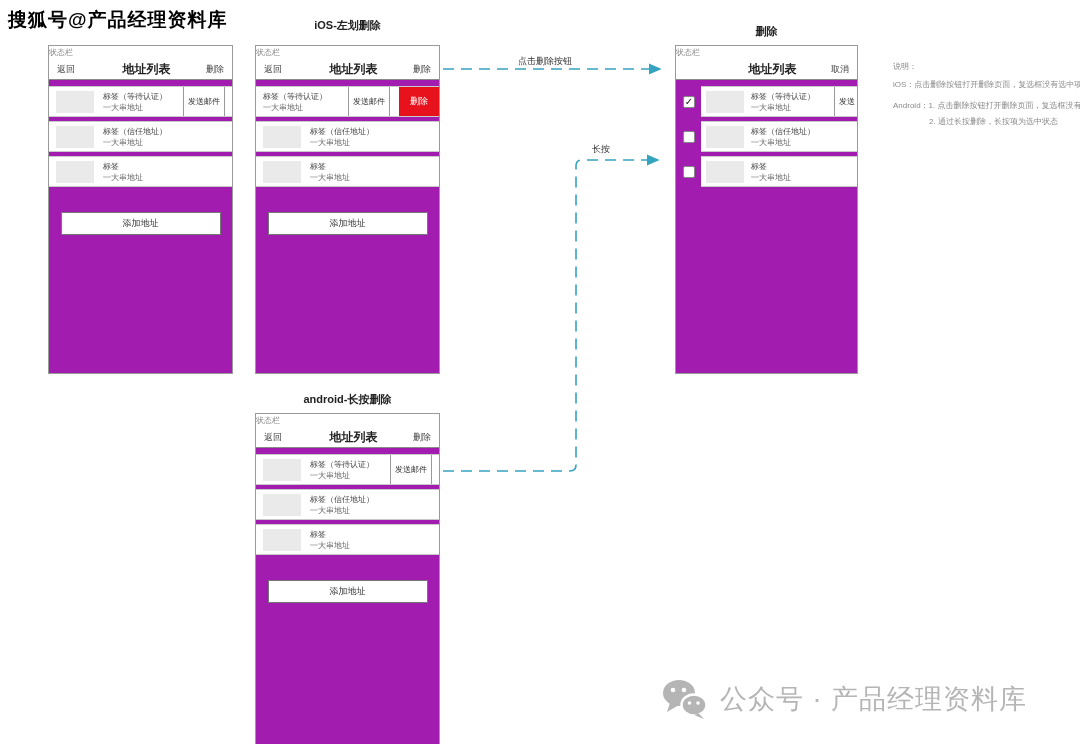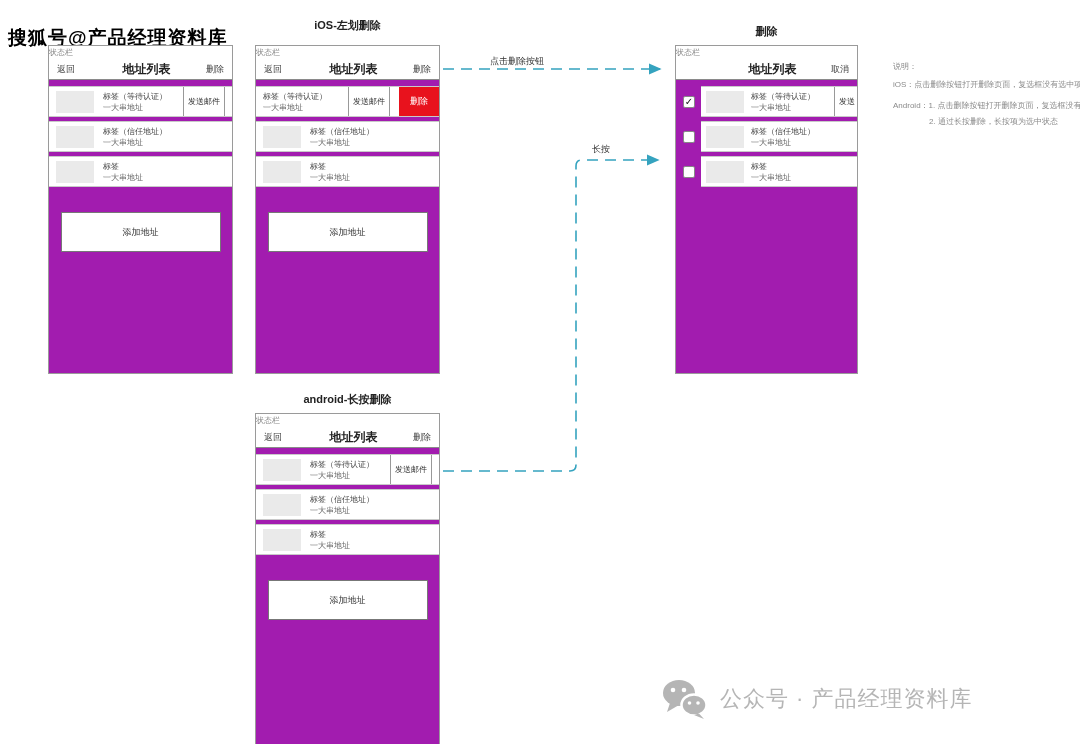--- a/index.html
+++ b/index.html
@@ -1,53 +1,53 @@
 <!DOCTYPE html>
 <html><head>
 <meta charset="utf-8">
 <style>
   html,body{margin:0;padding:0;}
   body{width:1080px;height:744px;position:relative;background:#fff;overflow:hidden;
        font-family:"Liberation Sans", sans-serif;}
-  .wmt{position:absolute;left:8px;top:7px;font-size:19px;font-weight:bold;color:#000;letter-spacing:1px;margin-top:18px;}
+  .wmt{position:absolute;left:8px;top:7px;font-size:19px;font-weight:bold;color:#000;letter-spacing:1px;}
   .ptitle{position:absolute;font-size:11px;font-weight:bold;color:#222;text-align:center;}
   .phone{position:absolute;width:185px;box-sizing:border-box;border:1px solid #9a9a9a;background:#fff;
          display:flex;flex-direction:column;}
   .statusbar{height:13px;flex:none;font-size:8px;color:#888;text-align:left;line-height:14px;}
   .nav{height:20px;flex:none;border-bottom:1px solid #8a8a8a;display:flex;align-items:center;
        padding:0 8px;position:relative;background:#fff;}
   .nav .ttl{position:absolute;left:12px;right:0;text-align:center;font-size:12px;font-weight:bold;color:#222;}
   .nav .lft{font-size:9px;color:#444;position:relative;z-index:1;}
   .nav .rgt{margin-left:auto;font-size:9px;color:#444;position:relative;z-index:1;}
   .pbody{flex:1;background:#a21caf;padding-top:6px;overflow:hidden;}
   .item{height:31px;box-sizing:border-box;background:#fff;border-top:1px solid #c9c9c9;
         border-bottom:1px solid #c9c9c9;margin-bottom:4px;display:flex;align-items:center;
         padding:0 7px;gap:9px;overflow:hidden;}
   .thumb{width:38px;height:22px;background:#eaeaea;flex:none;}
   .itext{line-height:11px;font-size:8px;white-space:nowrap;}
   .l1{color:#444;} .l2{color:#666;}
   .mini{margin-left:auto;font-size:8px;color:#333;background:#fff;border:1px solid #999;
         border-radius:2px;padding:15px 4px;white-space:nowrap;font-family:inherit;}
-  .bigbtn{display:block;margin:25px auto 0;width:160px;height:40px;background:#fff;border:1px solid #777;
+  .bigbtn{display:block;margin:25px auto 0;width:160px;height:23px;background:#fff;border:1px solid #777;
           font-size:9px;color:#333;font-family:inherit;}
   .item.swiped{padding-right:0;}
   .reddel{width:40px;align-self:stretch;background:#e8121d;color:#fff;font-size:9px;border:none;
           display:flex;align-items:center;justify-content:center;flex:none;font-family:inherit;}
   .drow{display:flex;align-items:center;margin-bottom:4px;padding-left:7px;gap:6px;}
   .cbx{width:12px;height:12px;box-sizing:border-box;border:1px solid #888;background:#fff;flex:none;
        font-size:10px;line-height:10px;text-align:center;color:#111;border-radius:2px;}
   .dcard{flex:1;height:31px;box-sizing:border-box;background:#fff;border-top:1px solid #c9c9c9;
          border-bottom:1px solid #c9c9c9;display:flex;align-items:center;gap:7px;padding-left:5px;
          overflow:hidden;}
   .dcard .mini{margin-right:-3px;}
   .overlay{position:absolute;left:0;top:0;width:1080px;height:744px;pointer-events:none;}
   .flabel{position:absolute;font-size:9px;color:#333;white-space:nowrap;}
   .note{position:absolute;font-size:8px;color:#8a8a8a;white-space:nowrap;}
   .wmb{position:absolute;left:660px;top:678px;display:flex;align-items:center;gap:12px;color:#b5b5b5;}
-  .wmb .txt{font-size:22px;letter-spacing:1px;}
+  .wmb .txt{font-size:27px;letter-spacing:1px;}
 </style>
 </head>
 <body>
 
 <div class="wmt">搜狐号@产品经理资料库</div>
 
 <div class="ptitle" style="left:255px;top:18px;width:185px;">iOS-左划删除</div>
 <div class="ptitle" style="left:675px;top:24px;width:183px;">删除</div>
 <div class="ptitle" style="left:255px;top:392px;width:185px;">android-长按删除</div>
 
@@ -196,21 +196,21 @@
 
 <svg class="overlay">
   <defs>
     <marker id="arr" markerWidth="9" markerHeight="8" refX="7" refY="3.5" orient="auto">
       <path d="M0,0 L8,3.5 L0,7 z" fill="#35a3bf"></path>
     </marker>
   </defs>
   <path d="M443 69 H660" fill="none" stroke="#35a3bf" stroke-width="1.6" stroke-dasharray="11 7" marker-end="url(#arr)"></path>
   <path d="M443 471 L570 471 Q576 471 576 465 L576 166 Q576 160 582 160 L658 160" fill="none" stroke="#35a3bf" stroke-width="1.6" stroke-dasharray="11 7" marker-end="url(#arr)"></path>
 </svg>
-<div class="flabel" style="left:490px;top:55px;">点击删除按钮</div>
+<div class="flabel" style="left:518px;top:55px;">点击删除按钮</div>
 <div class="flabel" style="left:592px;top:143px;">长按</div>
 
 <div class="note" style="left:893px;top:61px;">说明：</div>
 <div class="note" style="left:893px;top:79px;">iOS：点击删除按钮打开删除页面，复选框没有选中项</div>
 <div class="note" style="left:893px;top:100px;">Android：1. 点击删除按钮打开删除页面，复选框没有选中项</div>
 <div class="note" style="left:929px;top:116px;">2. 通过长按删除，长按项为选中状态</div>
 
 <div class="wmb">
   <svg width="48" height="42" viewBox="0 0 48 42">
     <ellipse cx="19" cy="15" rx="16" ry="13" fill="#b5b5b5"></ellipse>

